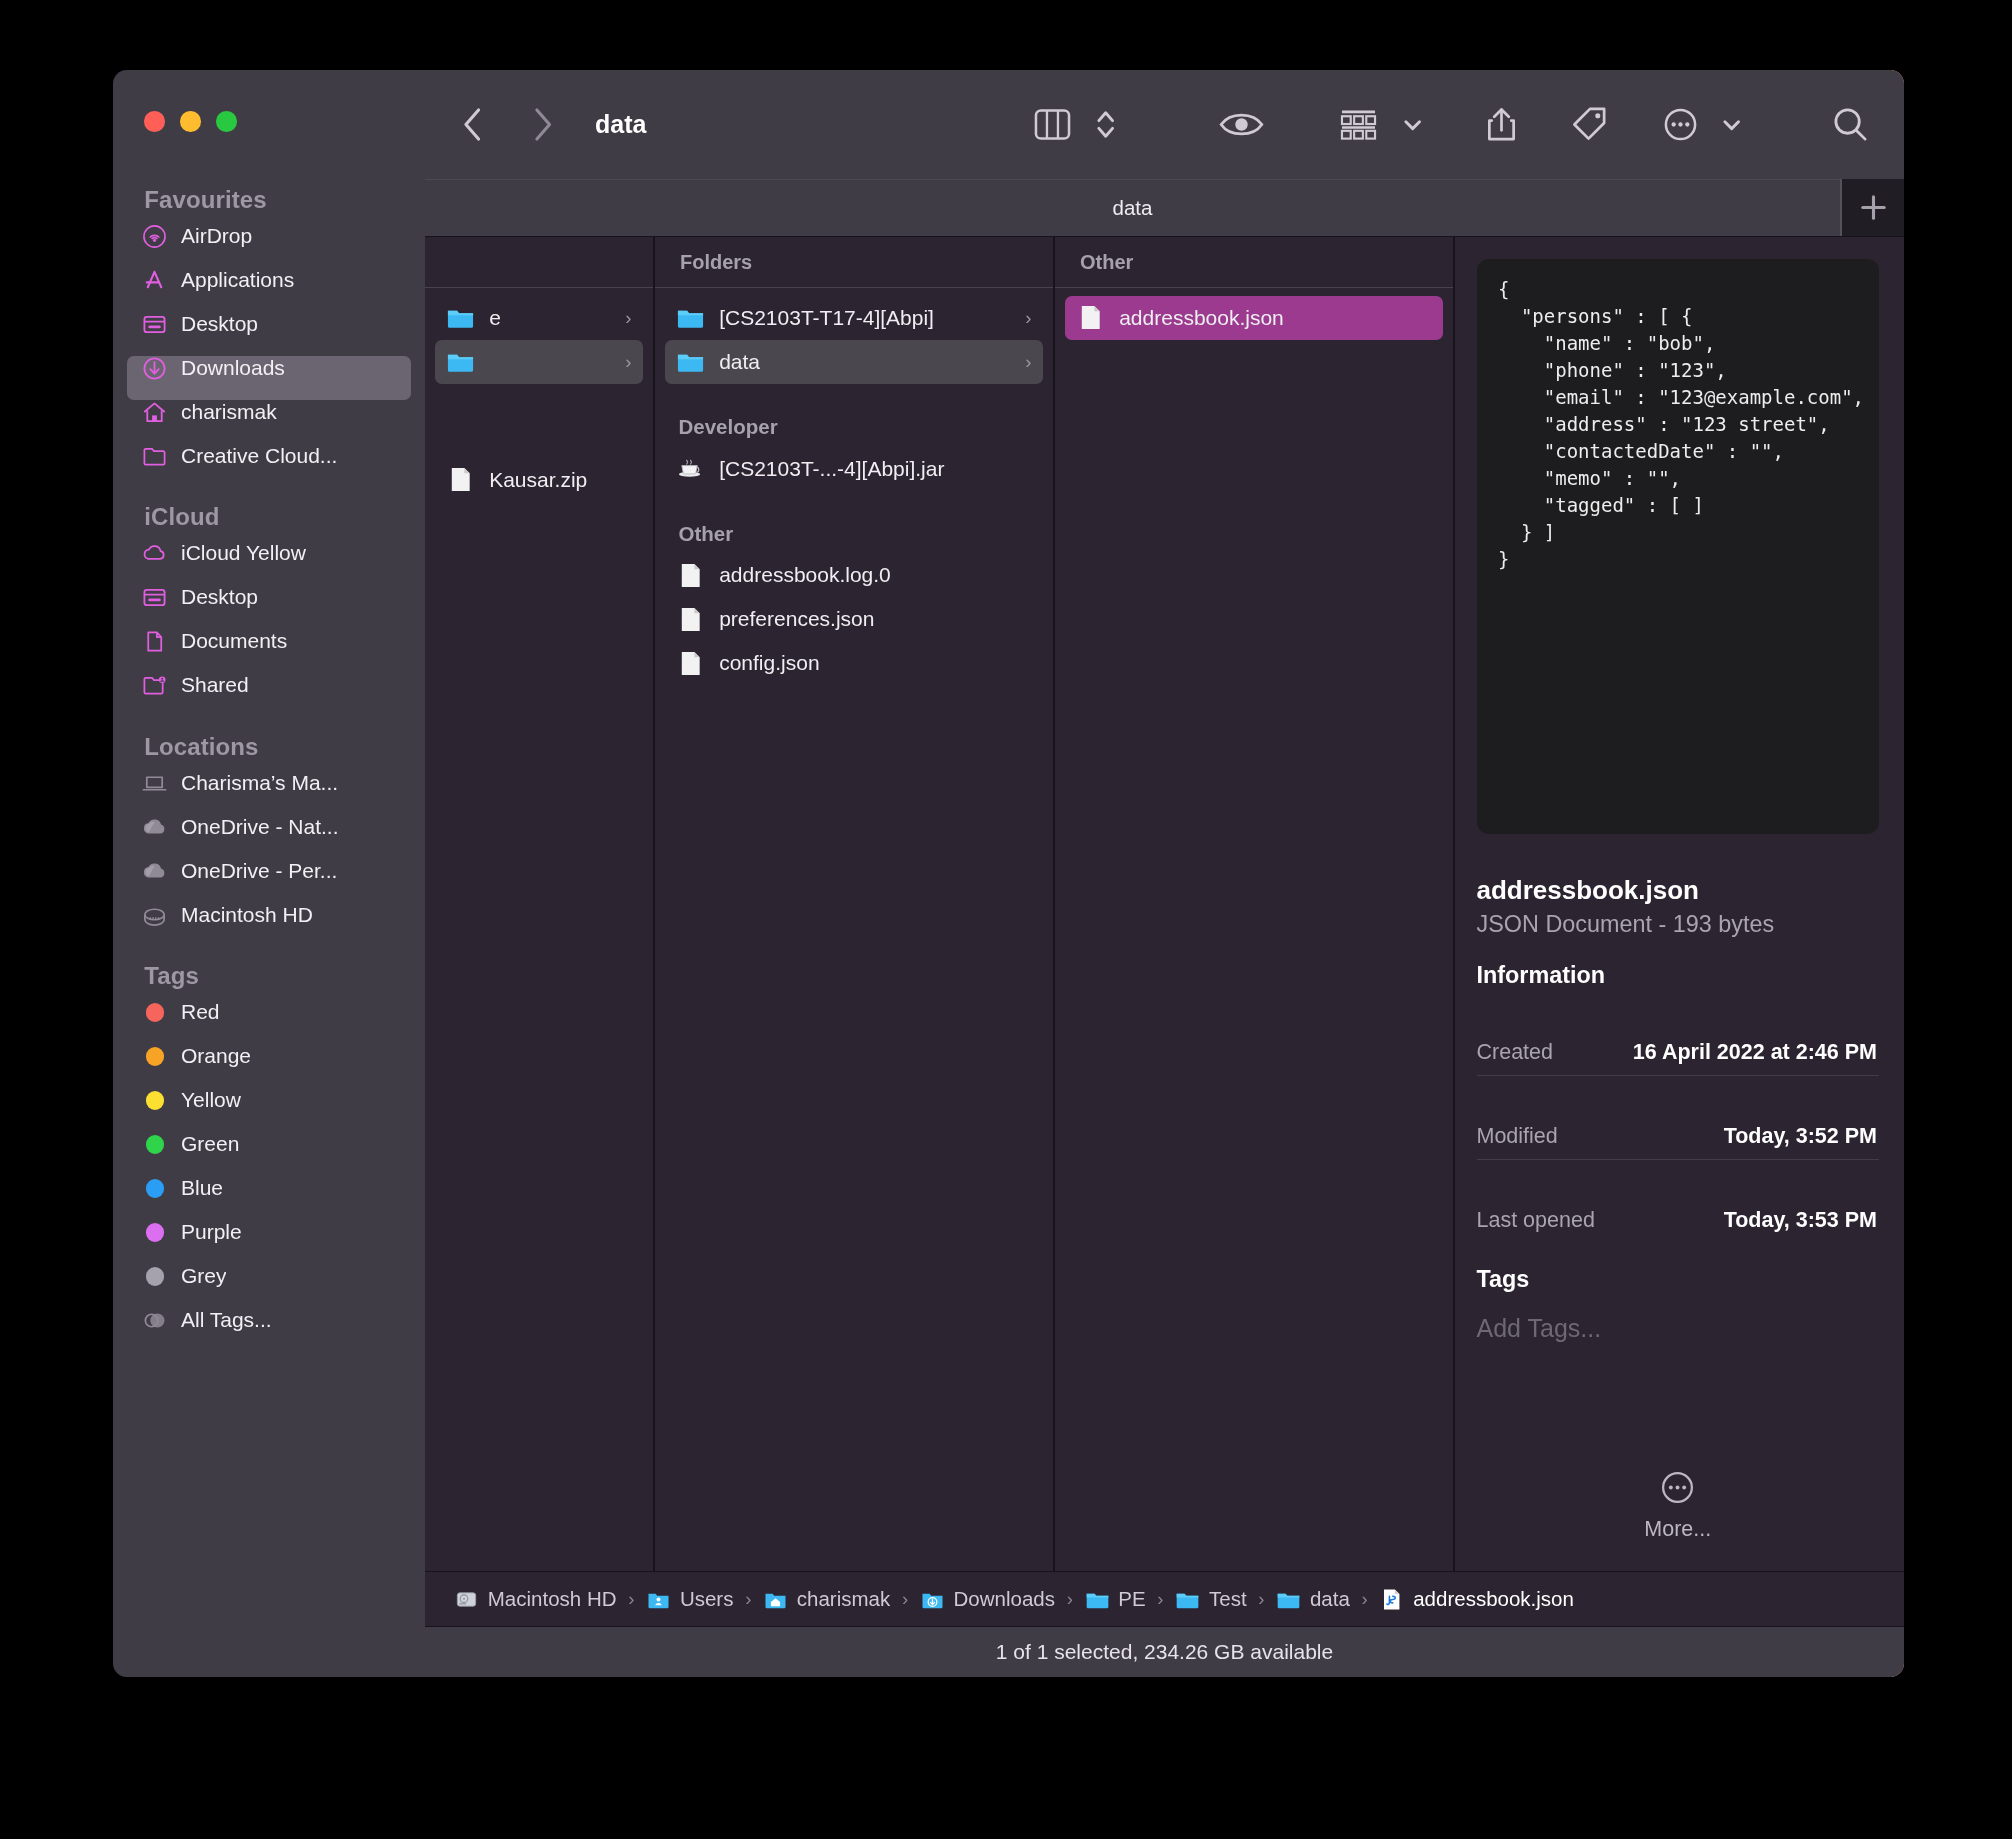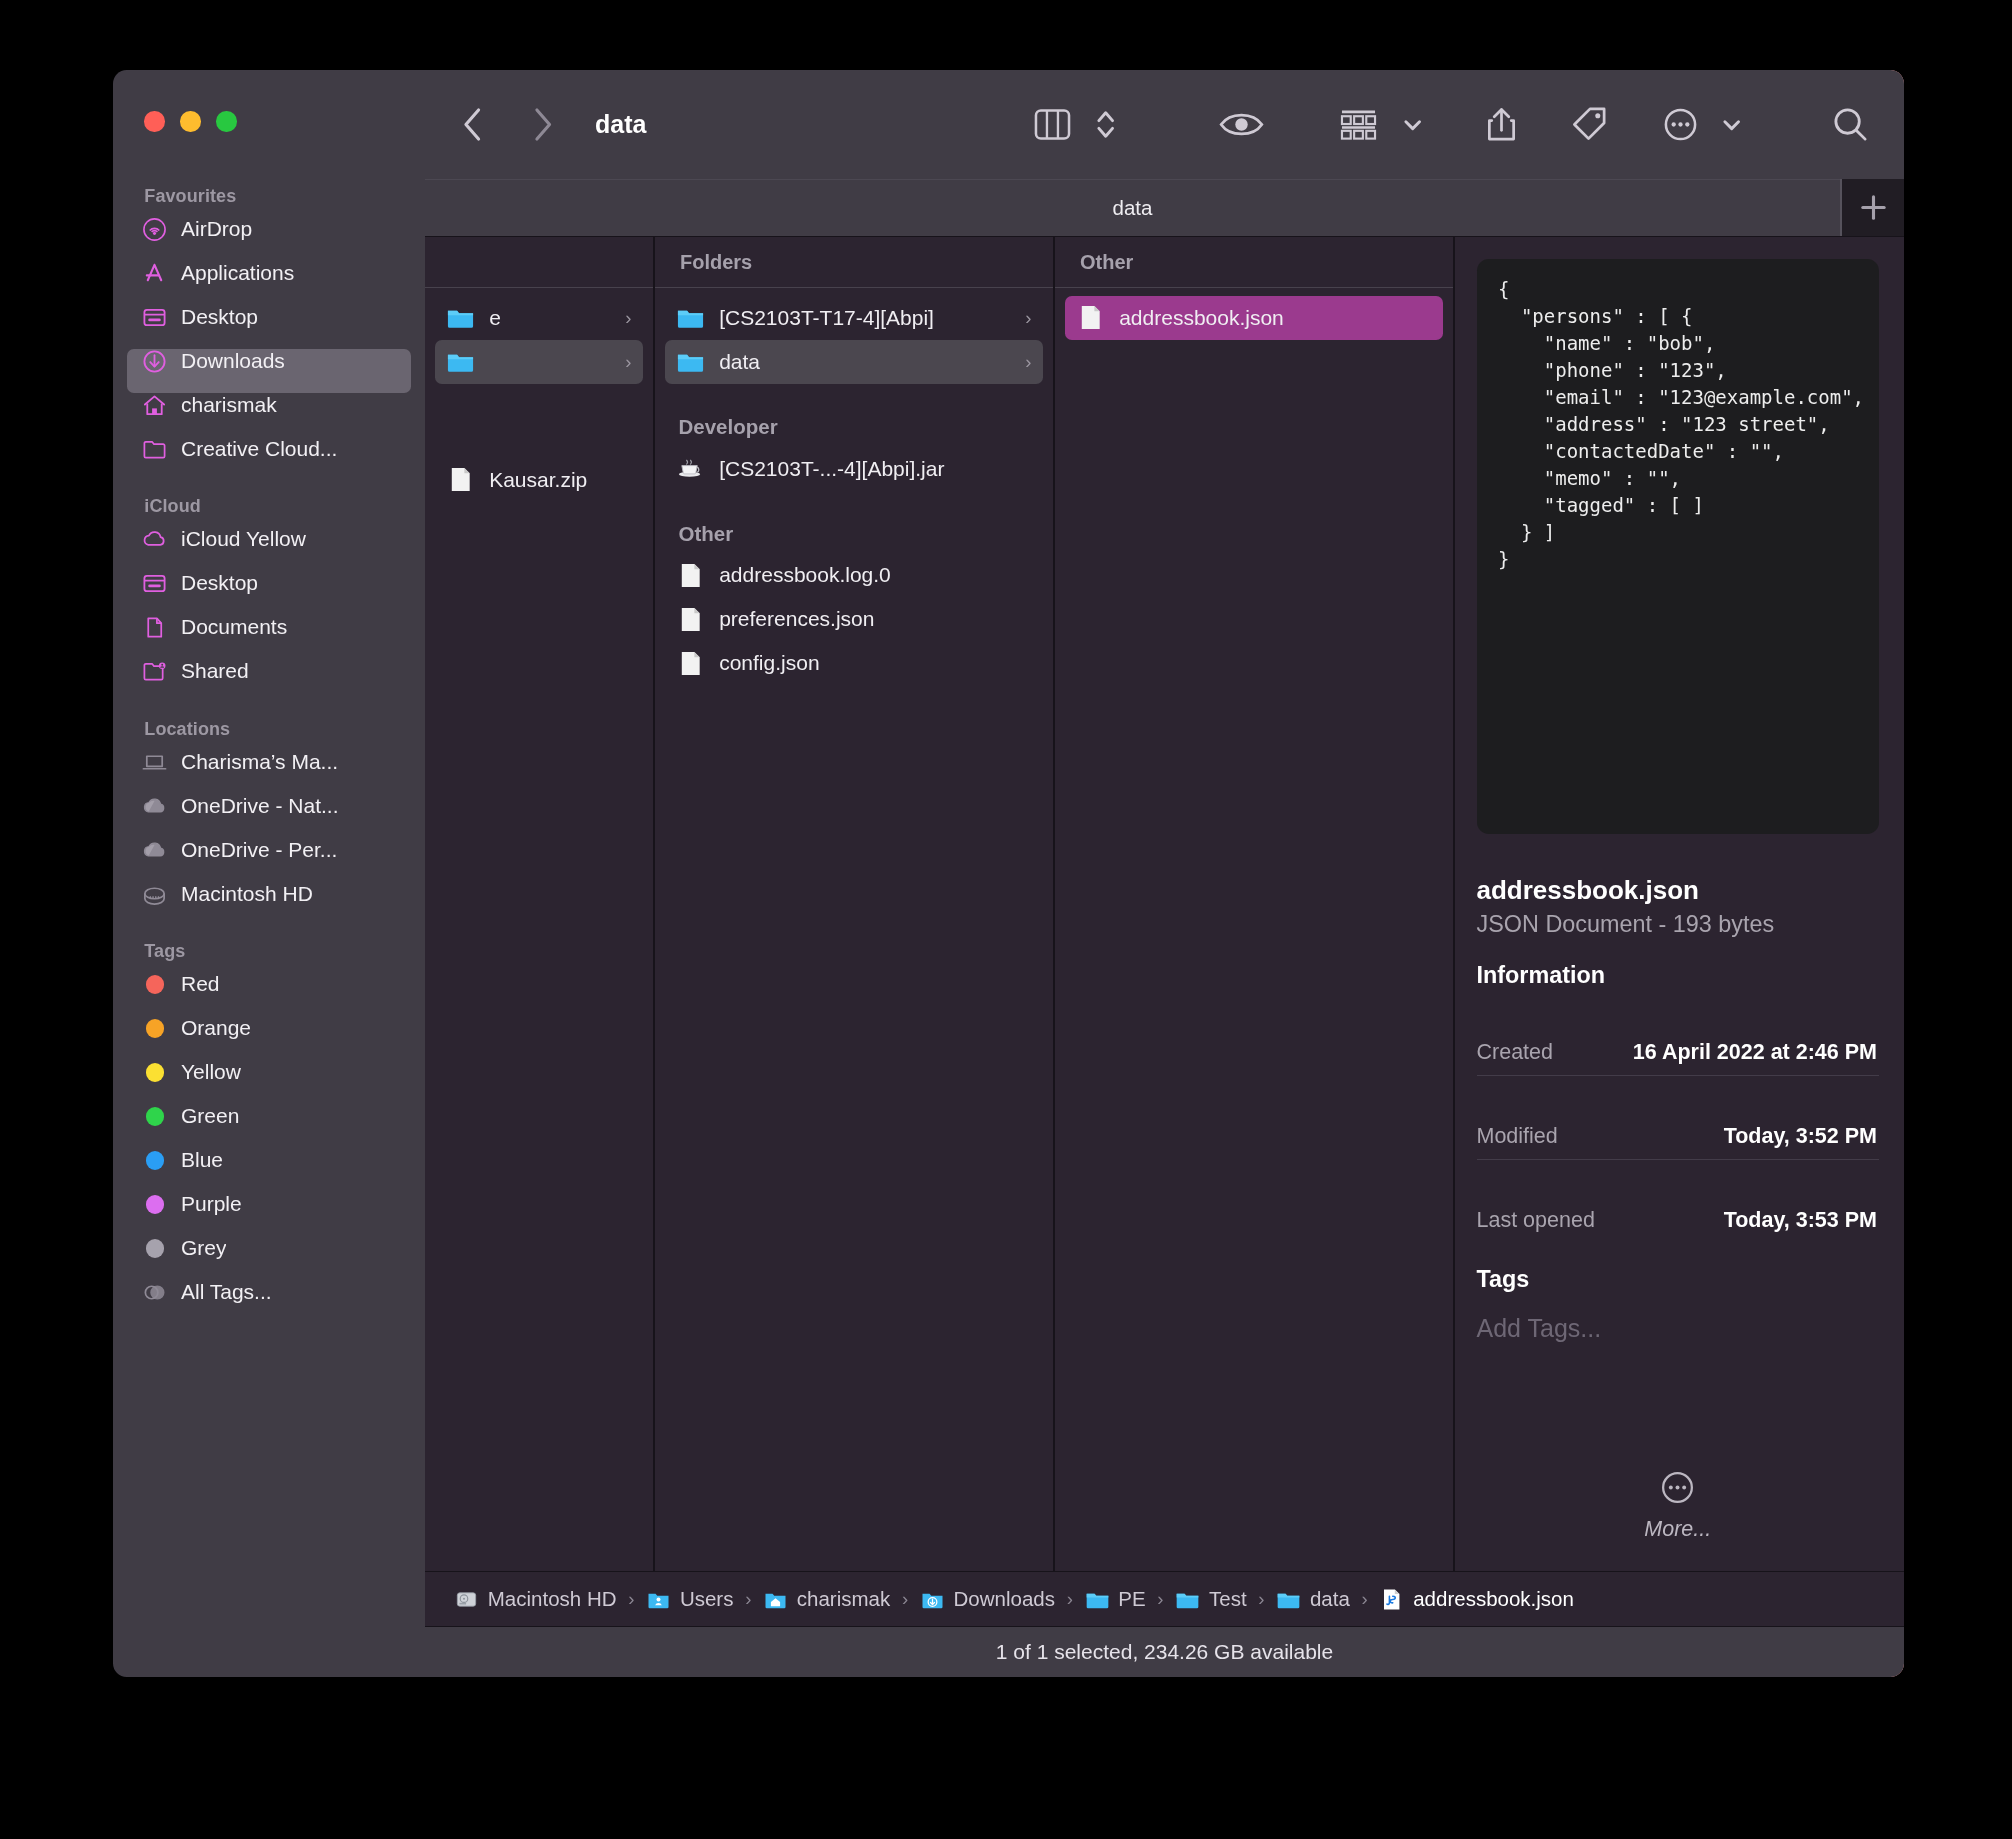--- a/index.html
+++ b/index.html
@@ -34,21 +34,21 @@
     display: flex; gap: 15.6px;
     padding: 41px 0 0 31px;
   }
   .dot { width: 20.5px; height: 20.5px; border-radius: 50%; }
   .dot.red { background: #ff5f57; }
   .dot.yellow { background: #febc2e; }
   .dot.green { background: #28c840; }
 
   .sb-scroll { padding: 39px 13.7px 0 13.7px; }
   .sb-group-title {
-    font-size: 18px; color: #9d98a3; font-weight: 600;
+    font-size: 24px; color: #9d98a3; font-weight: 600;
     padding: 15.6px 0 9.8px 17.6px; letter-spacing: 0.1px;
   }
   .sb-item {
     display: flex; 
     gap: 13.7px;
     height: 44px;
     padding: 0 11.7px 0 15.6px;
     border-radius: 6.8px;
     color: #f2f0f4;
     font-size: 21px;
@@ -205,21 +205,21 @@
     font-size: 21.5px;
   }
   .pv-row:last-of-type { border-bottom: none; }
   .pv-key { color: #a9a4ae; }
   .pv-val { color: #ffffff; font-weight: 700; margin-top: 38px; }
   #pv-addtags { font-size: 25px; color: #6e6775; margin-top: 17px; }
   #pv-more {
     margin-top: auto; margin-bottom: 29px;
     display: flex; flex-direction: column; align-items: center; gap: 9.8px;
   }
-  #pv-more-label { font-size: 21.5px; color: #bcb7c1; font-style: italic; }
+  #pv-more-label { font-size: 21.5px; color: #bcb7c1; }
 
   
   #pathbar {
     height: 55px; flex: 0 0 55px;
     background: #2c2430;
     display: flex; align-items: center;
     padding-left: 29px;
     gap: 0;
     border-top: 1px solid #17131a;
   }

